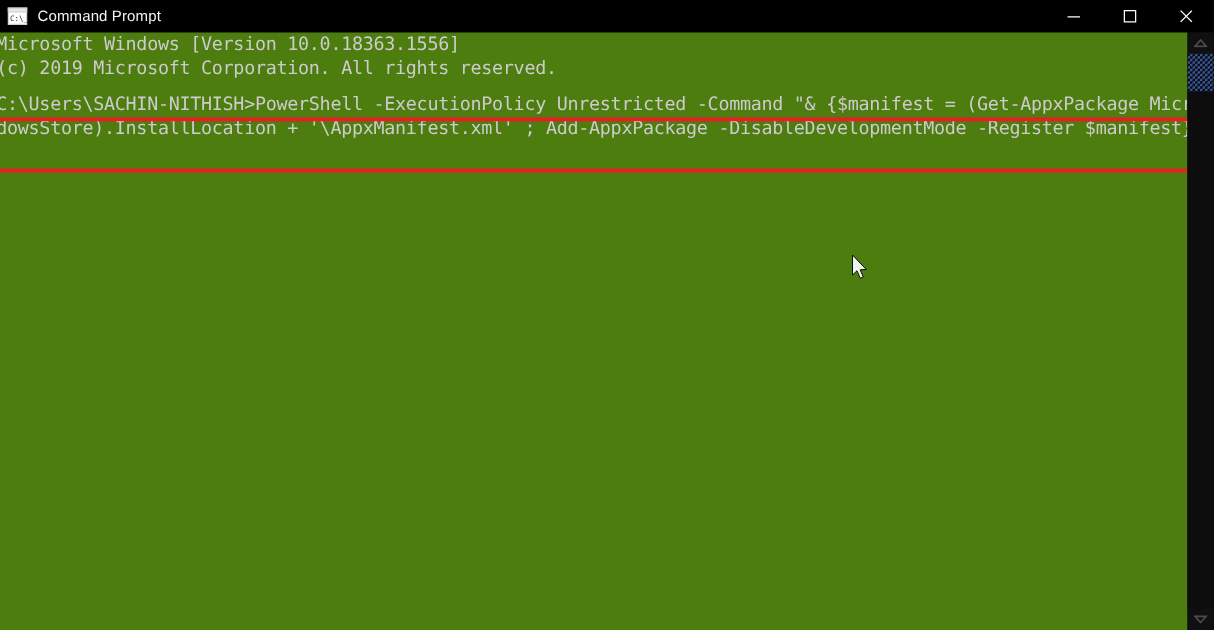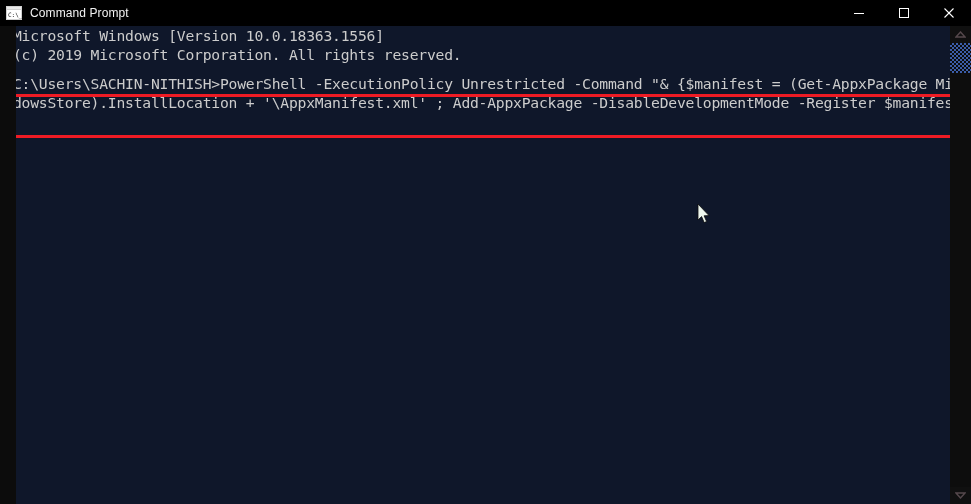--- a/index.html
+++ b/index.html
@@ -60,24 +60,24 @@
     display: flex;
     align-items: center;
     justify-content: center;
   }
   .winbtn svg { display: block; }
 
   
   .console {
     position: absolute;
     top: 26px;
-    left: 16px;
+    left: 0;
     width: 950px;
     height: 478px;
-    background: #0f172a;
+    background: #4d7c0f;
     overflow: hidden;
   }
   .conline {
     position: absolute;
     left: -3px;
     white-space: pre;
     color: #cccccc;
     font-family: "DejaVu Sans Mono", "Liberation Mono", monospace;
     font-size: 14.7px;
     letter-spacing: -0.22px;

